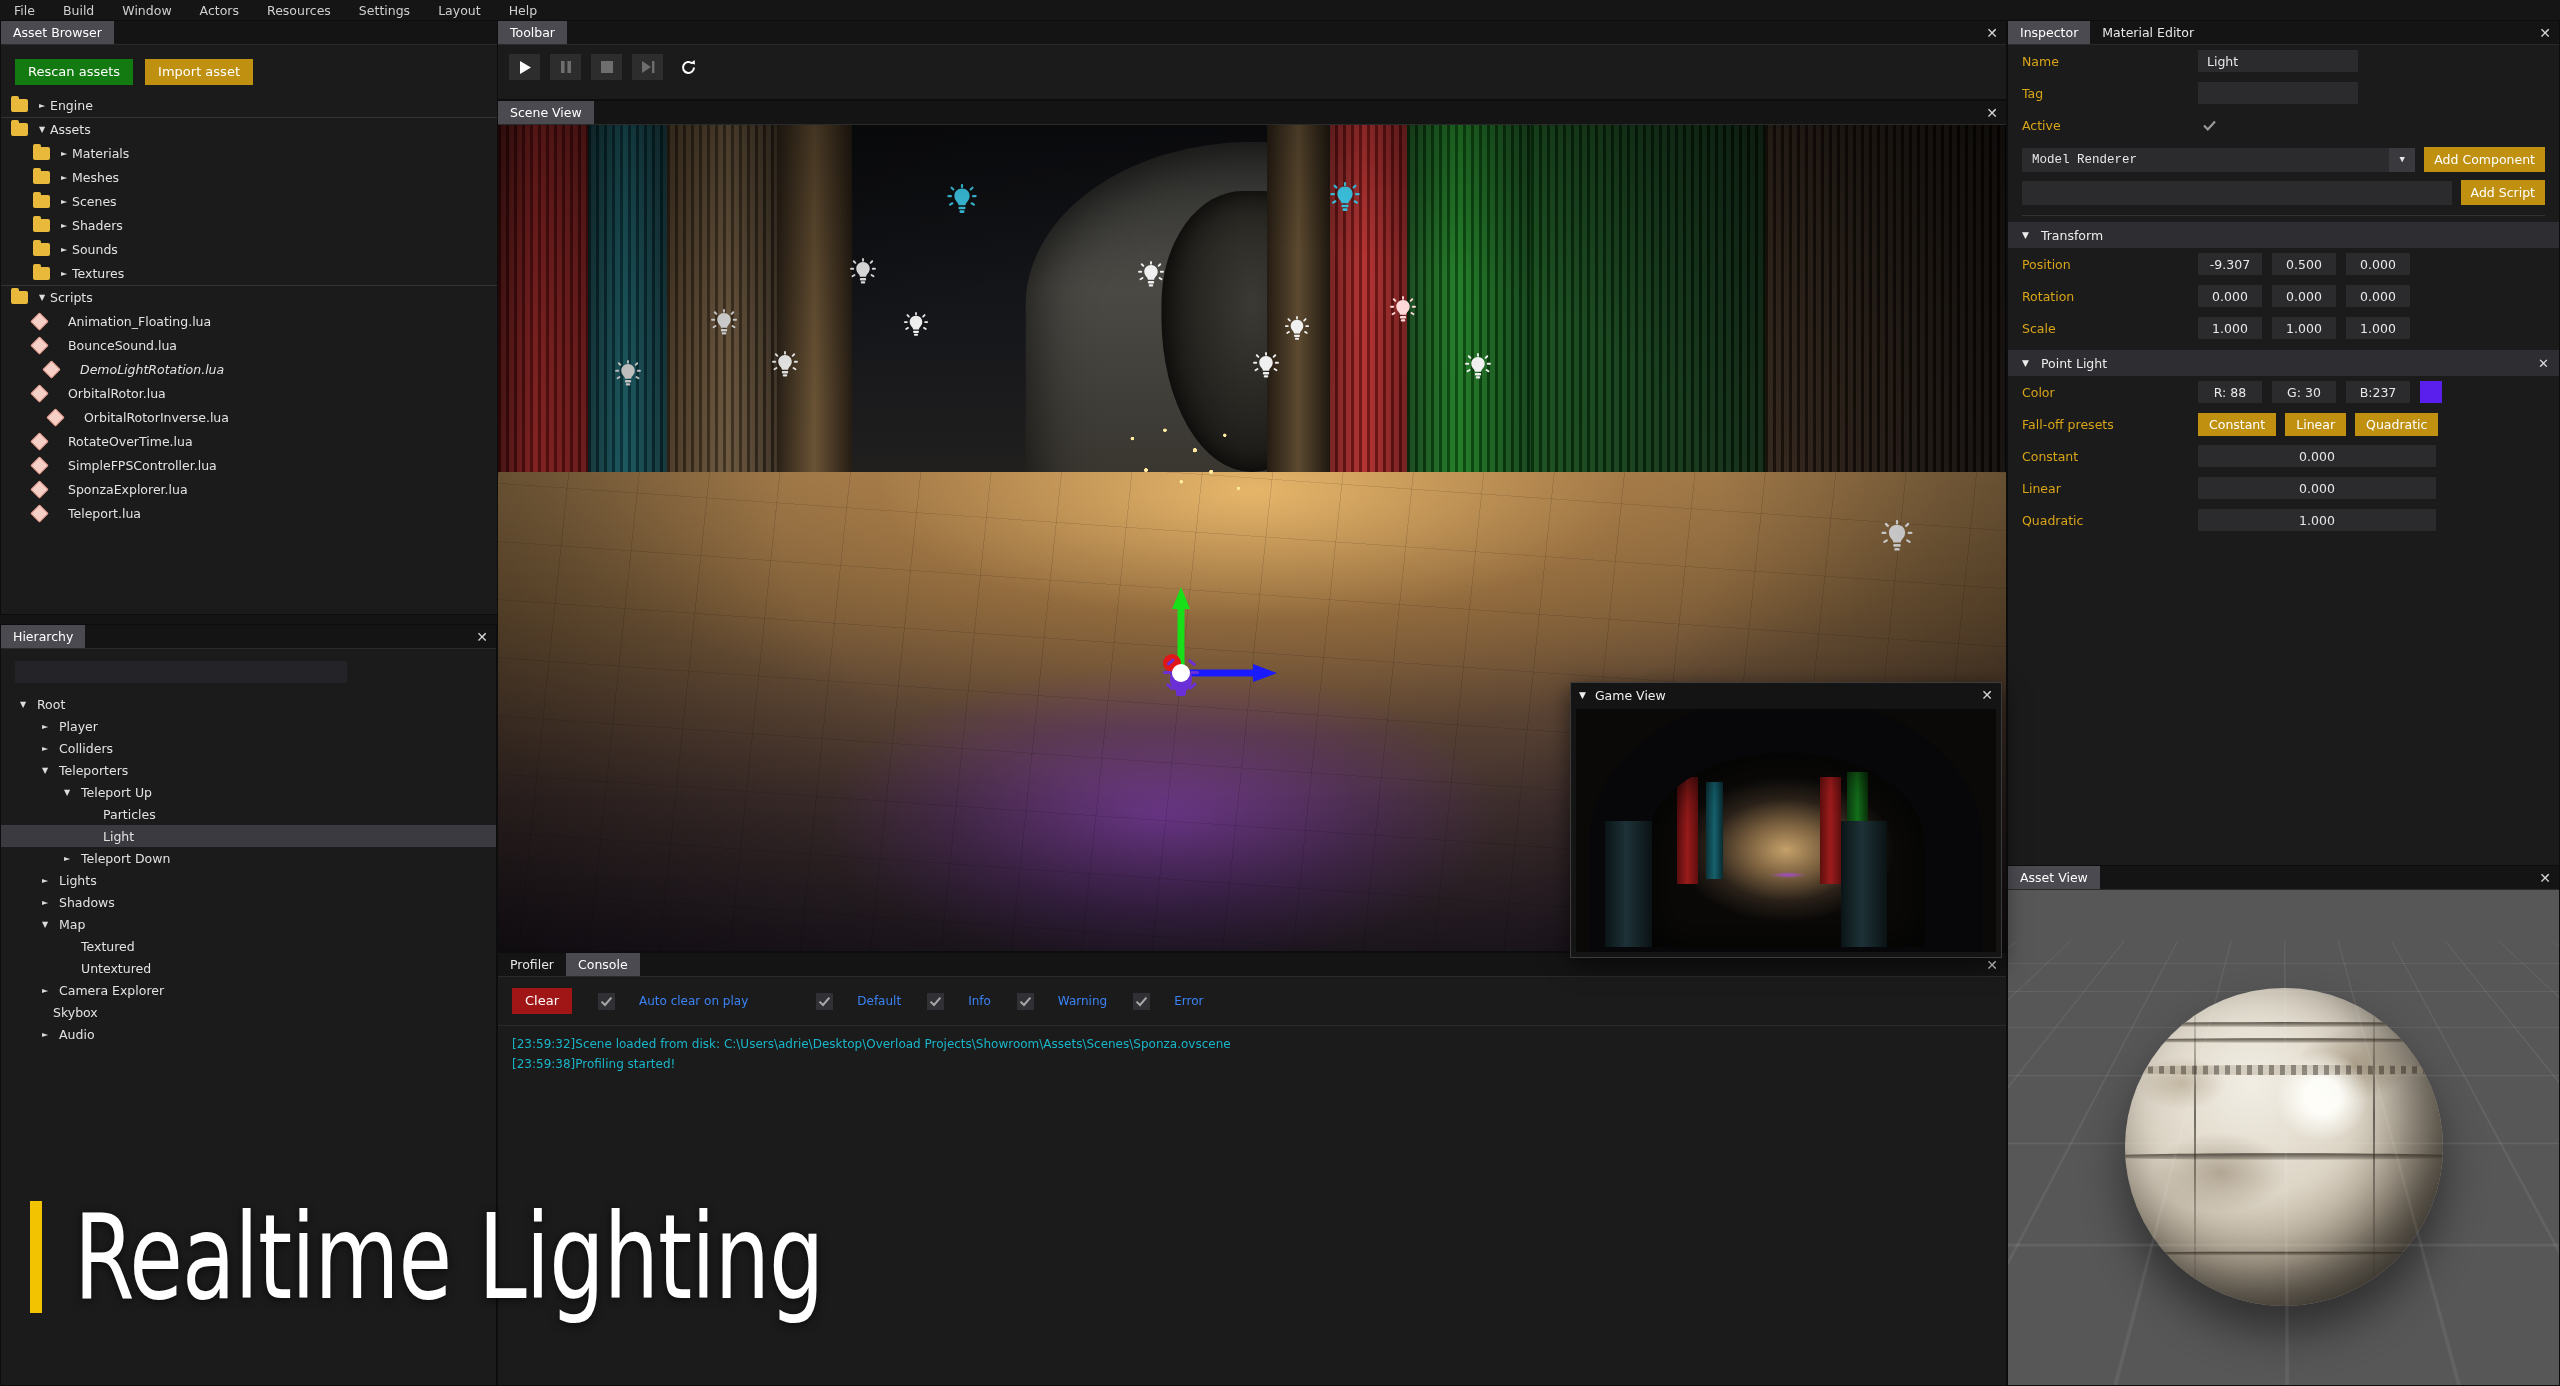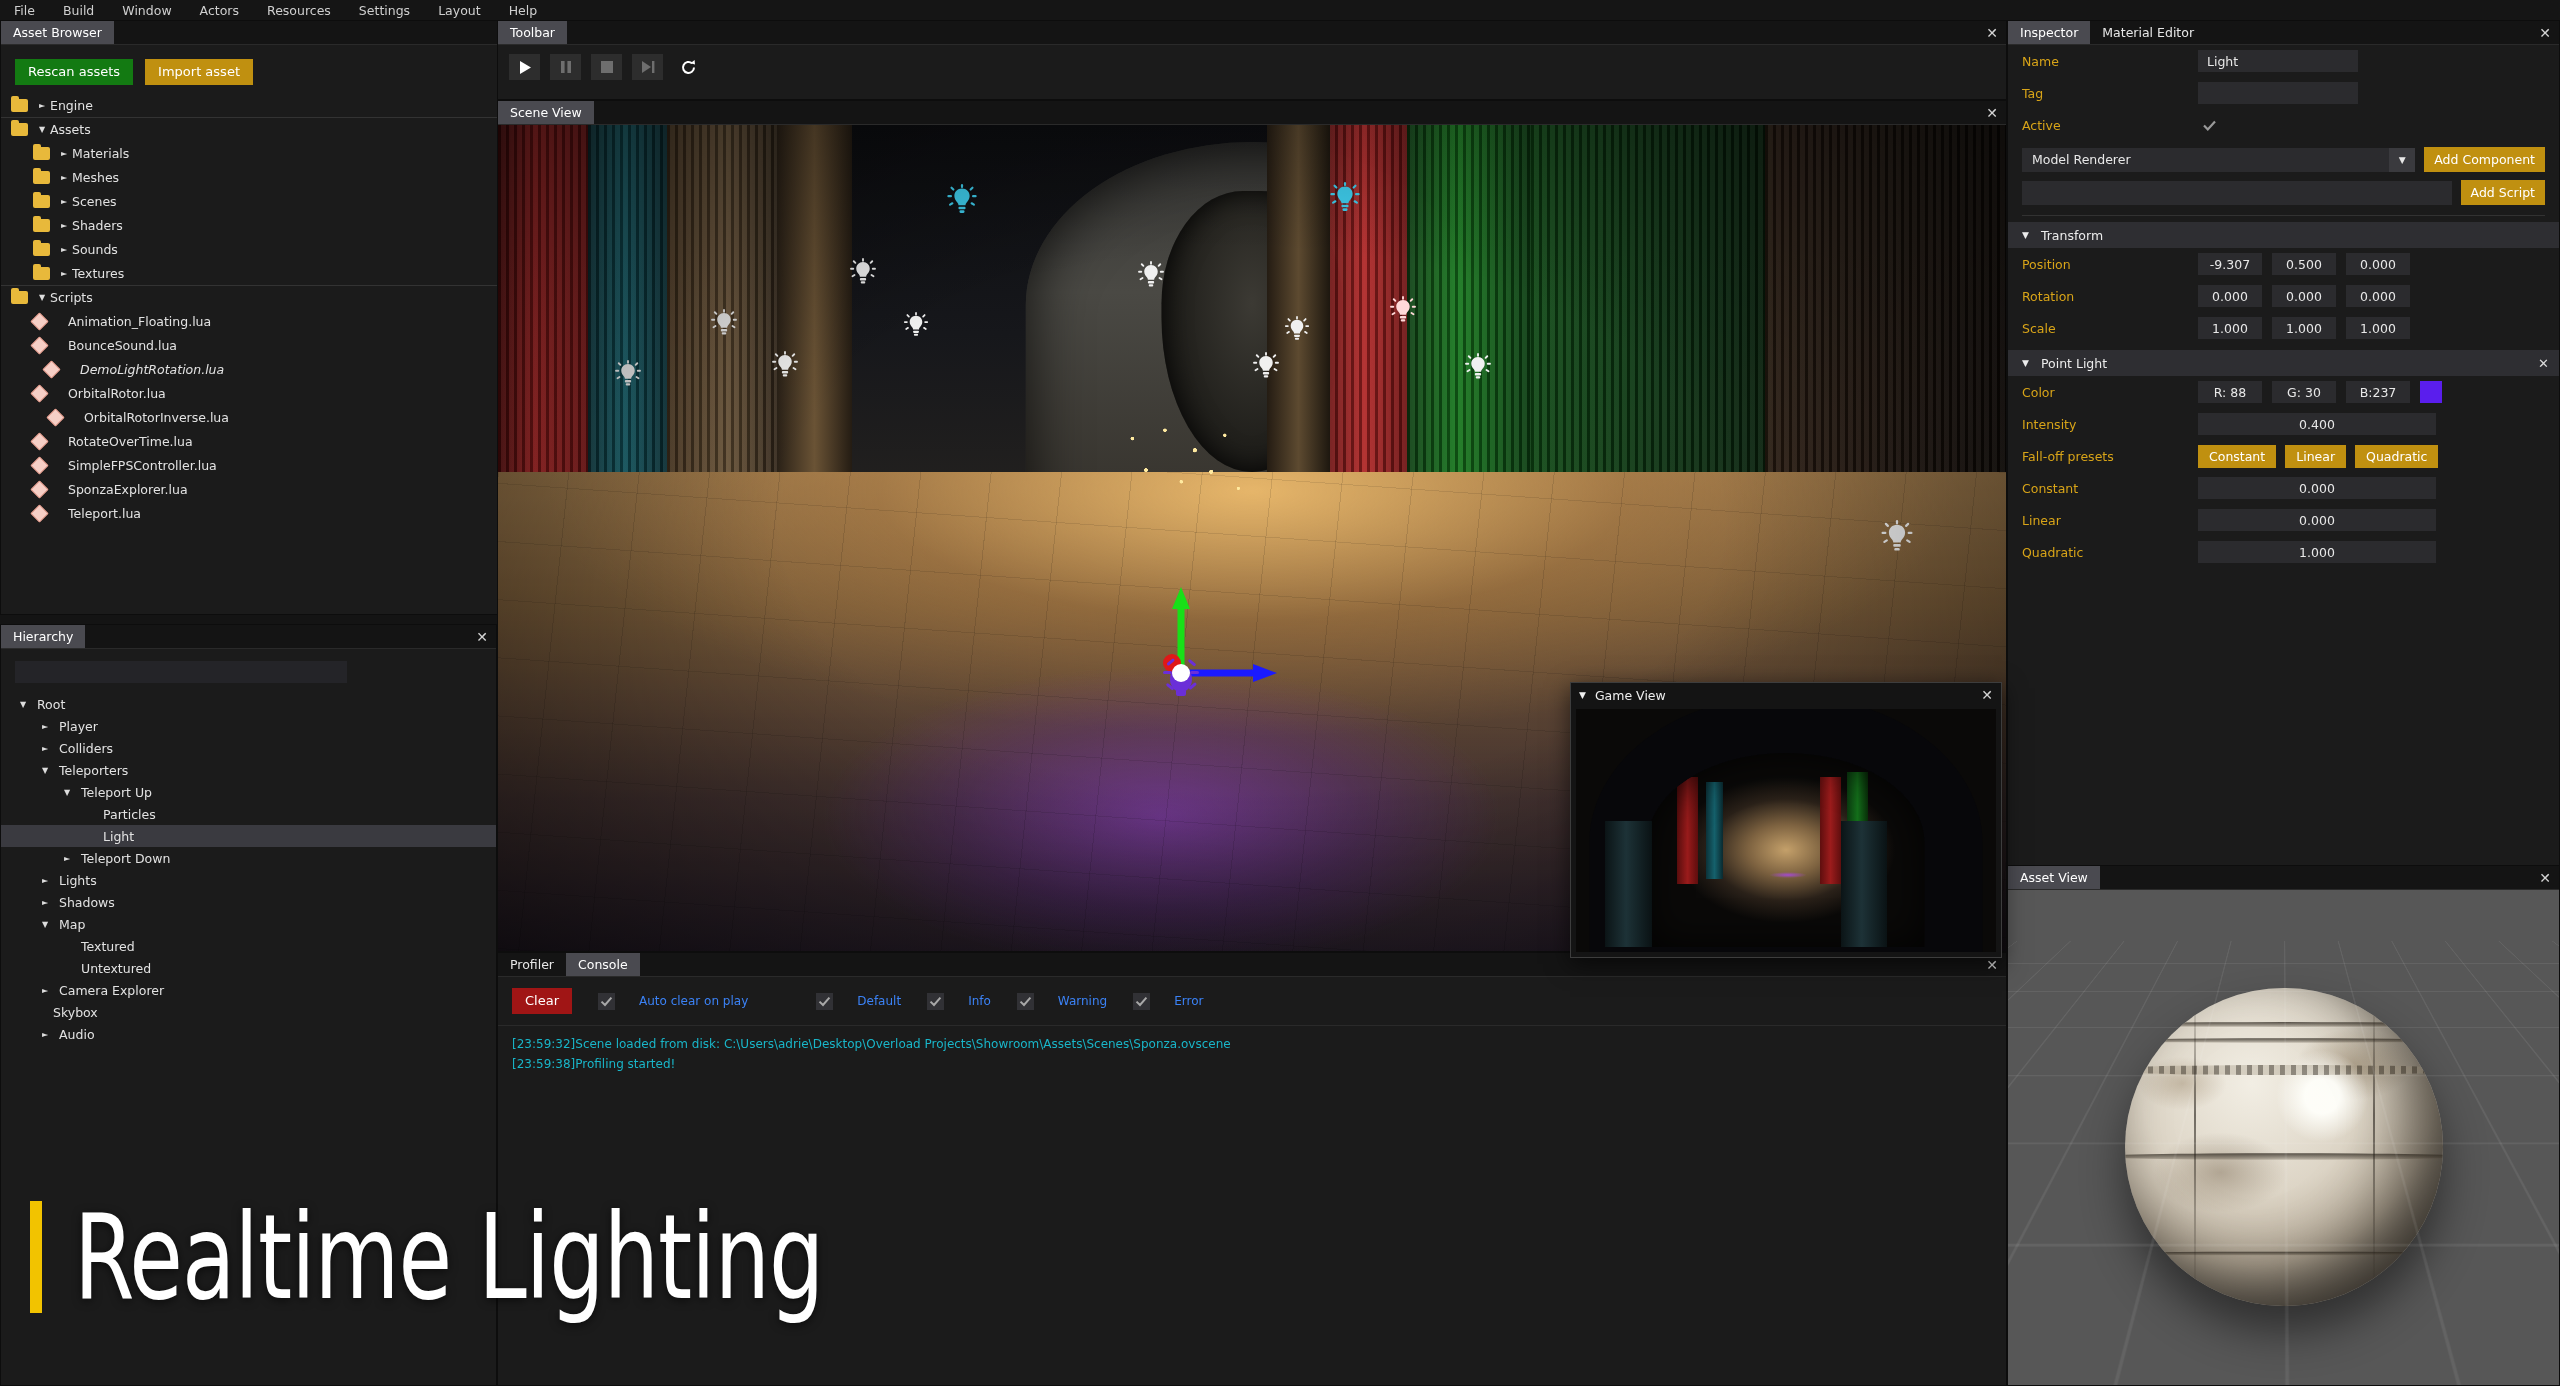--- a/index.html
+++ b/index.html
@@ -218,21 +218,21 @@
   .lbl { color: #d8a418; font-size: 12.5px; width: 176px; flex: none; }
   .fld { background: #2b2b2e; height: 22px; font-size: 12.5px; color: #e8e8e8;
          display: flex; align-items: center; justify-content: center; }
   .fld.wide { width: 160px; justify-content: flex-start; padding-left: 9px; }
   .fld.num { width: 64px; margin-right: 10px; }
   .fld.full { flex: 1; }
   .checkmark { width: 22px; height: 22px; background: transparent; display: flex;
                align-items: center; justify-content: center; }
   .comp-row { display: flex; align-items: center; gap: 9px; padding: 6px 14px 2px 14px; }
   .combo { flex: 1; height: 24px; background: #2b2b2e; display: flex; align-items: center;
-           justify-content: space-between; padding: 0 0 0 10px; font-size: 12.5px; color: #e8e8e8; }
+           justify-content: space-between; padding: 0 0 0 10px; font-size: 12.5px; color: #e8e8e8; font-family: Liberation Mono, monospace; }
   .combo-arrow { width: 26px; height: 24px; background: #3a3a3e; display: flex;
                  align-items: center; justify-content: center; font-size: 9px; }
   .gold-btn { background: #c09010; color: #fff; font-size: 12.5px; padding: 5px 10px;
               border: none; cursor: pointer; font-family: inherit; white-space: nowrap; }
   .section {
     height: 26px; background: #2e2e32; display: flex; align-items: center; gap: 12px;
     padding: 0 14px; font-size: 12.5px; color: #ececec; margin-top: 6px; position: relative;
   }
   .section .secclose { position: absolute; right: 10px; font-size: 13px; color: #ddd; cursor: pointer; }
   .hr { height: 1px; background: #323232; margin: 8px 14px 0 14px; }
@@ -923,24 +923,20 @@
       </div>
 
       <div class="row">
         <span class="lbl">Color</span>
         <span class="fld num">R: 88</span>
         <span class="fld num">G: 30</span>
         <span class="fld num">B:237</span>
         <span class="swatch" id="color-swatch" style="background: rgb(90, 30, 237);"></span>
       </div>
       <div class="row">
-        <span class="lbl">Intensity</span>
-        <span class="fld" style="width:238px;">0.400</span>
-      </div>
-      <div class="row">
         <span class="lbl">Fall-off presets</span>
         <span class="preset-row" id="falloff-presets">
             <button class="preset">Constant</button>
             <button class="preset">Linear</button>
             <button class="preset">Quadratic</button>
           </span>
       </div>
       <div class="row">
         <span class="lbl">Constant</span>
         <span class="fld" style="width:238px;">0.000</span>

